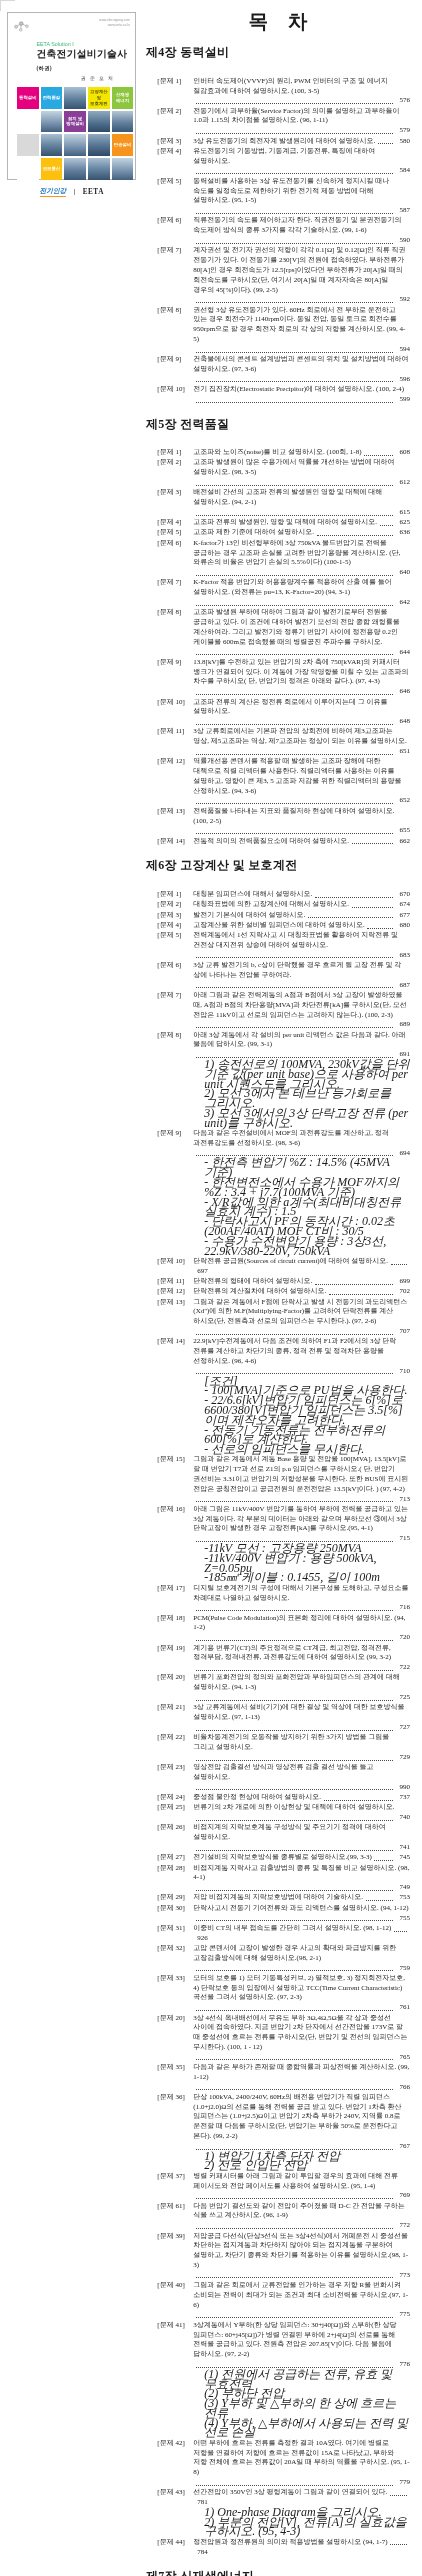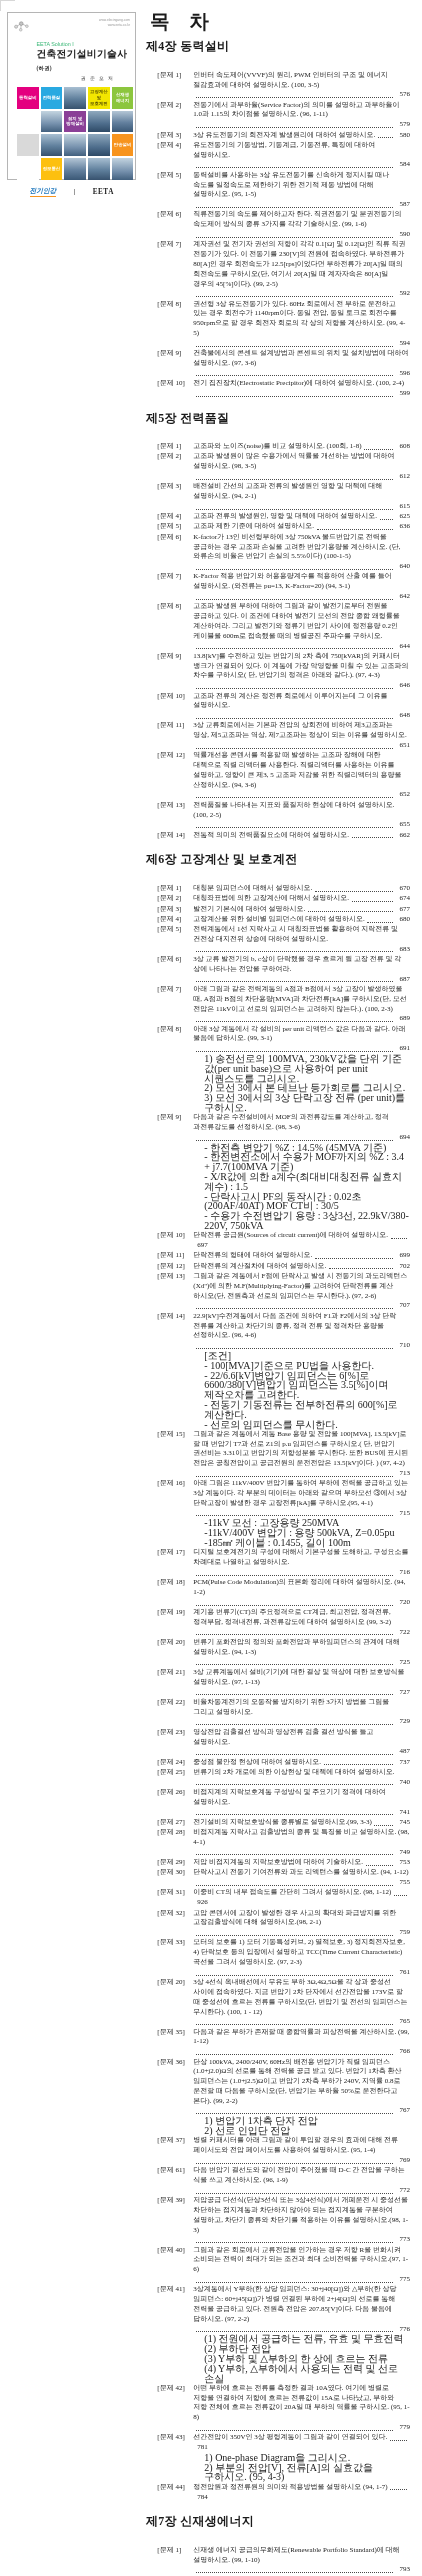--- a/index.html
+++ b/index.html
@@ -24,42 +24,42 @@
   .tile-grid{display:grid;grid-template-columns:repeat(5,21.6px);grid-auto-rows:21.6px;
     gap:2.1px;margin:6.2px 0 0 3.6px;}
   .tile{box-sizing:border-box;display:flex;align-items:center;justify-content:center;
     text-align:center;font-family:"Liberation Sans",sans-serif;font-size:4.4px;
     font-weight:bold;line-height:5.7px;padding:1px;word-break:keep-all;}
   .tile.blank{background:#fff;}
   .tile.photo.p0{background:linear-gradient(180deg,#a8bfd2 0%,#5f7f9c 55%,#37526e 100%);}
   .tile.photo.p1{background:linear-gradient(180deg,#c3d4e0 0%,#7691ad 60%,#42607e 100%);}
   .tile.photo.p2{background:linear-gradient(180deg,#8fa9be 0%,#4e6d8c 60%,#2e4a66 100%);}
   .tile.photo.p3{background:linear-gradient(180deg,#b4c6d6 0%,#63809e 55%,#3a5876 100%);}
-  .cover-footer{display:flex;align-items:center;justify-content:center;margin-top:7.2px;gap:18px;}
+  .cover-footer{display:flex;align-items:center;justify-content:center;margin-top:7.2px;gap:8px;}
   .logo-script{font-family:"Liberation Sans",sans-serif;font-style:italic;font-weight:bold;
     font-size:6.7px;color:#1b75bc;border-bottom:1px solid #f7941e;padding-bottom:0.5px;}
   .logo-sep{width:0.5px;height:6.2px;background:#999;}
   .logo-eeta{font-family:"Liberation Serif",serif;font-weight:bold;font-size:7.2px;
     letter-spacing:0.5px;color:#222;}
   
   .main{margin:10.3px 6.2px 0 146px;width:264px;}
-  .main-title{text-align:left;font-size:19.6px;font-weight:bold;margin:4px;
+  .main-title{text-align:center;font-size:19.6px;font-weight:bold;margin:10px;
     white-space:pre;line-height:24px;}
   .chapter{margin-top:11px;}
   .chapter.first{margin-top:0;}
   .ch-title{font-size:12px;font-weight:bold;margin:0 0 15.5px 0;letter-spacing:0.3px;}
   .entry{padding-left:11.3px;margin-bottom:0.5px;}
   .row{display:flex;align-items:flex-start;font-size:7px;line-height:9.8px;}
   .no{flex:none;width:36px;white-space:nowrap;}
   .body{flex:1;display:flex;flex-wrap:wrap;align-items:flex-end;min-width:0;}
   .txt{flex:0 1 auto;max-width:100%;word-break:keep-all;}
   .leader{flex:1 1 10.3px;min-width:8.2px;border-bottom:1px dotted #4a4a4a;
     margin:0 2.6px 2.1px 2.6px;height:0.5px;}
   .page{flex:none;text-align:right;min-width:14.4px;font-size:7px;}
-  .sub{font-size:10px;line-height:9.8px;margin-left:47px;word-break:keep-all;}
+  .sub{font-size:12px;line-height:9.8px;margin-left:47px;word-break:keep-all;font-style:italic;}
 </style>
 </head>
 <body>
 
 <div class="scan-corner"></div>
 
 <div class="cover">
   <div class="cover-top">
     <span class="mol">
       <svg width="17.5" height="13.4" viewBox="0 0 34 26">
@@ -597,21 +597,21 @@
               <span class="page">729</span>
             </span>
           </div>
         </div>
         <div class="entry">
           <div class="row">
             <span class="no">[문제 23]</span>
             <span class="body">
               <span class="txt">영상전압 검출결선 방식과 영상전류 검출 결선 방식을 들고 설명하시오.</span>
               <span class="leader"></span>
-              <span class="page">487</span>
+              <span class="page">990</span>
             </span>
           </div>
         </div>
         <div class="entry">
           <div class="row">
             <span class="no">[문제 24]</span>
             <span class="body">
               <span class="txt">중성점 불안정 현상에 대하여 설명하시오.</span>
               <span class="leader"></span>
               <span class="page">737</span>

